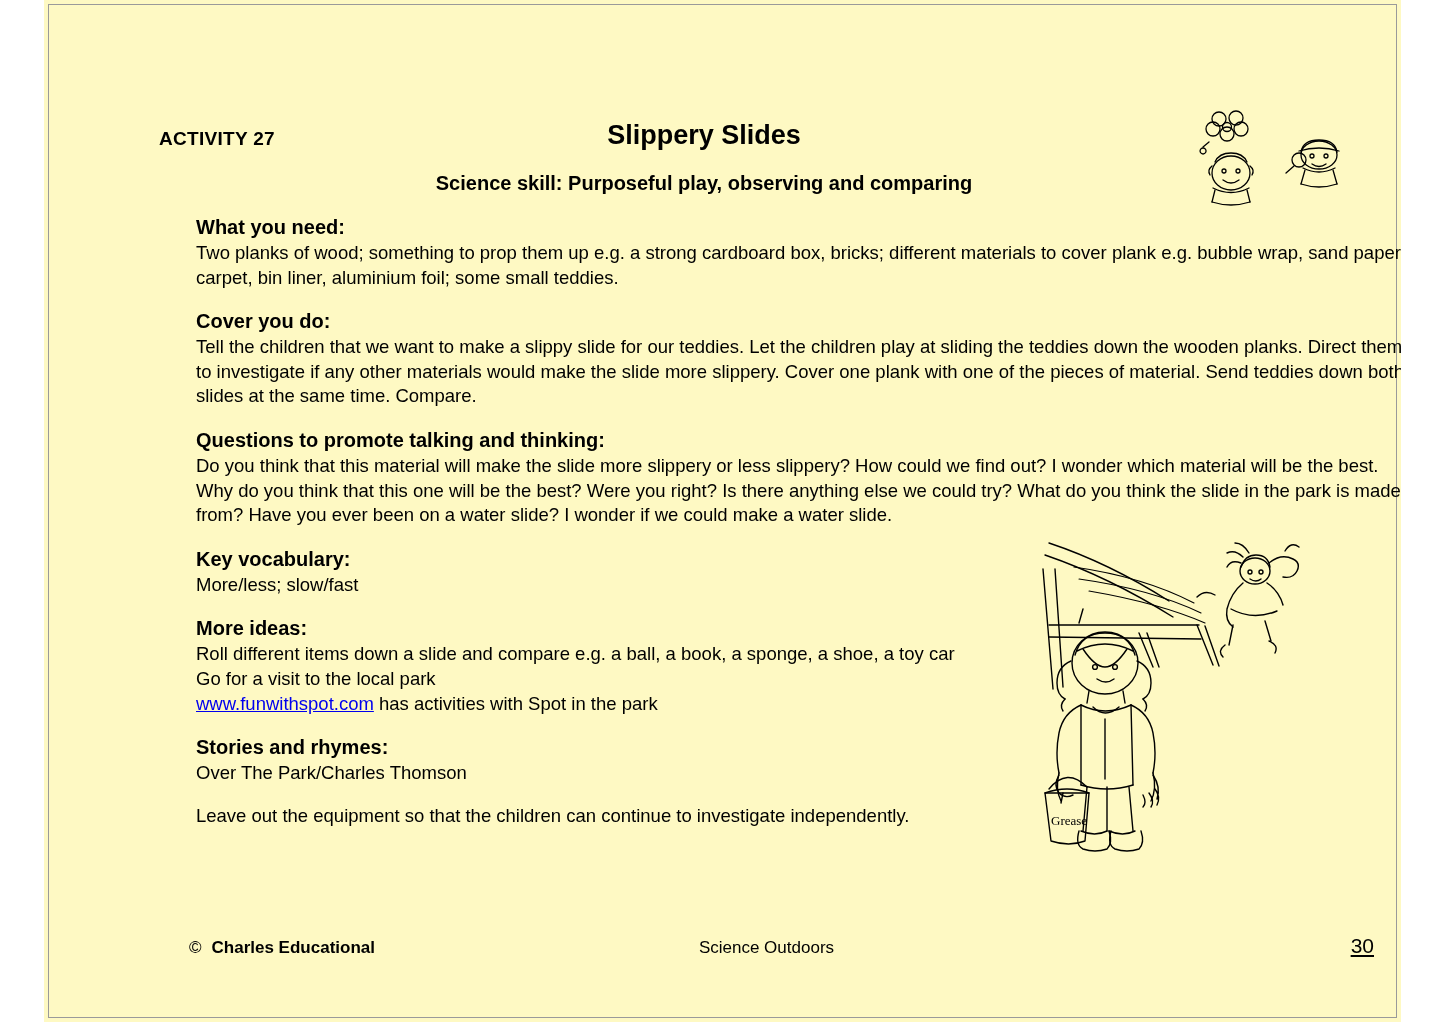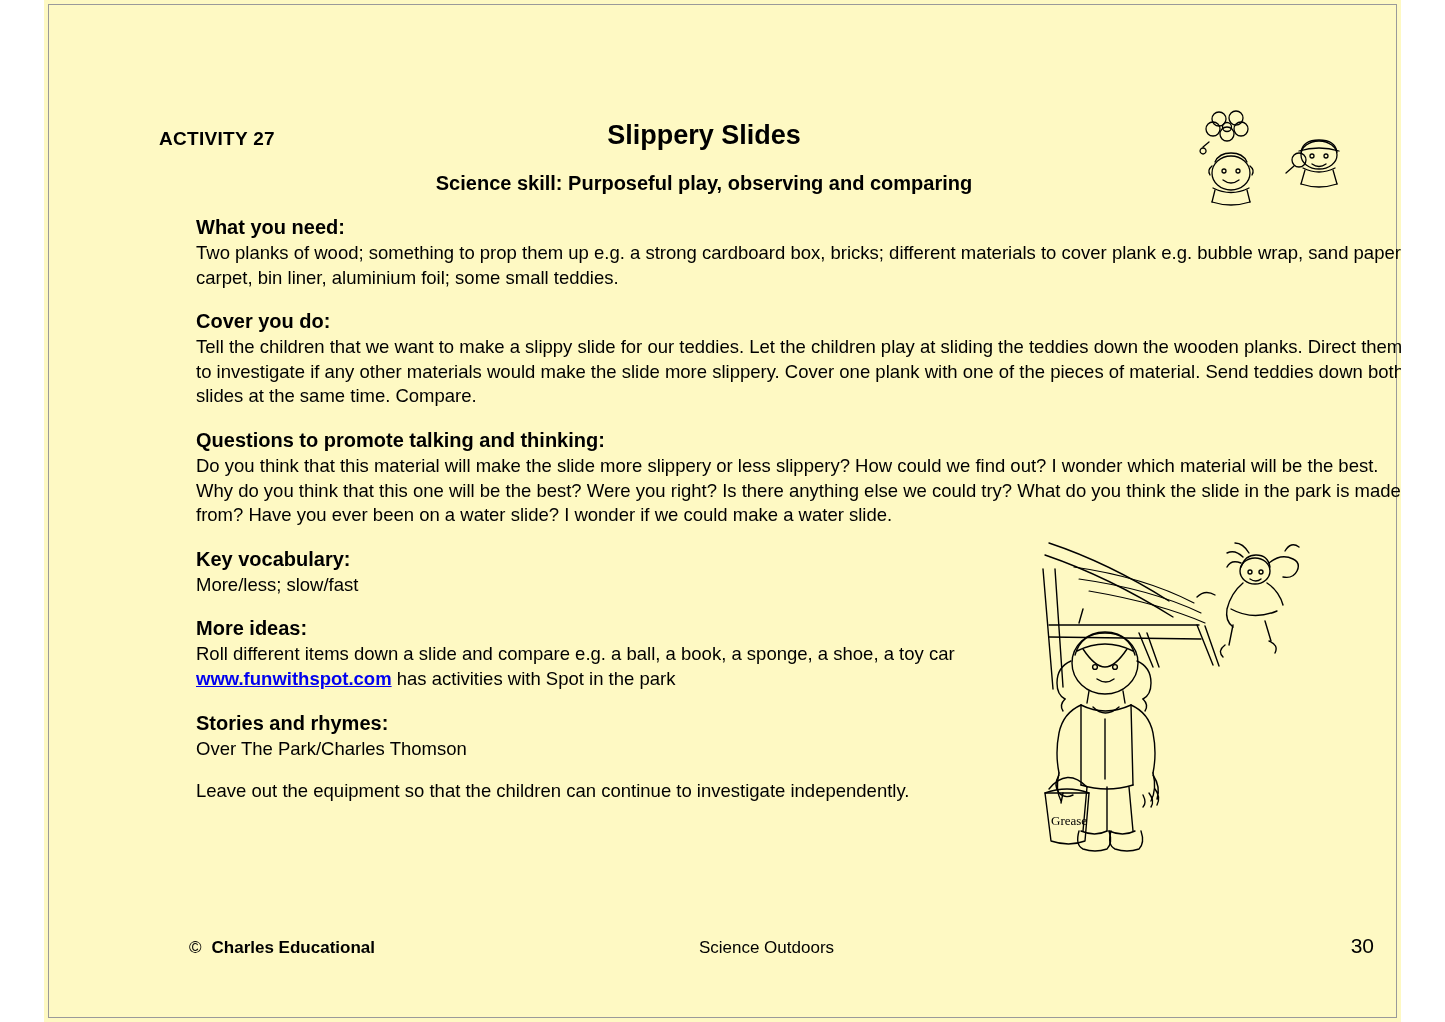--- a/index.html
+++ b/index.html
@@ -96,21 +96,20 @@
     line-height: 1.33;
   }
   .section p.narrow {
     width: 900px;
   }
   .section p.medium {
     width: 1215px;
   }
   .link {
     text-decoration: underline;
-    font-weight: bold;
   }
 
   
   .illustration {
     position: absolute;
     left: 975px;
     top: 525px;
     width: 360px;
     height: 340px;
   }
@@ -139,20 +138,21 @@
     left: 0;
     top: 0;
     width: 1215px;
     text-align: center;
   }
   .footer .page-number {
     position: absolute;
     right: 0;
     top: -4px;
     font-size: 21px;
+    text-decoration: underline;
   }
 </style>
 </head>
 <body>
 
 <div id="page">
   <div class="page-border"></div>
 
   <div class="header">
     <div class="activity-label">ACTIVITY 27</div>
@@ -237,20 +237,21 @@
     </div>
 
     <div class="section">
       <h2>Key vocabulary:</h2>
       <p class="narrow">More/less; slow/fast</p>
     </div>
 
     <div class="section">
       <h2>More ideas:</h2>
       <p class="narrow">Roll different items down a slide and compare e.g. a ball, a book, a sponge, a shoe, a toy car</p>
+      <p class="narrow">Go for a visit to the local park</p>
       <p class="narrow"><a class="link" href="#">www.funwithspot.com</a><span> has activities with Spot in the park</span></p>
     </div>
 
     <div class="section">
       <h2>Stories and rhymes:</h2>
       <p class="narrow">Over The Park/Charles Thomson</p>
     </div>
 
     <div class="section">
       <p class="narrow">Leave out the equipment so that the children can continue to investigate independently.</p>

